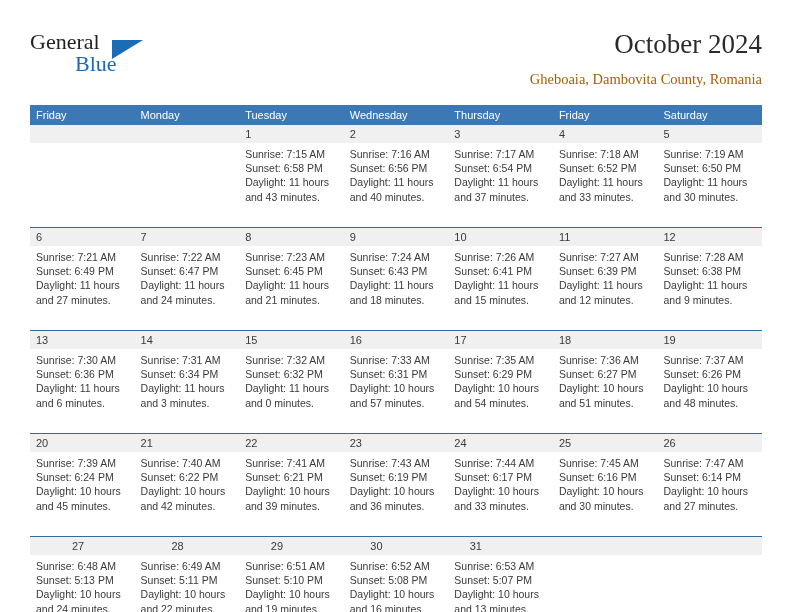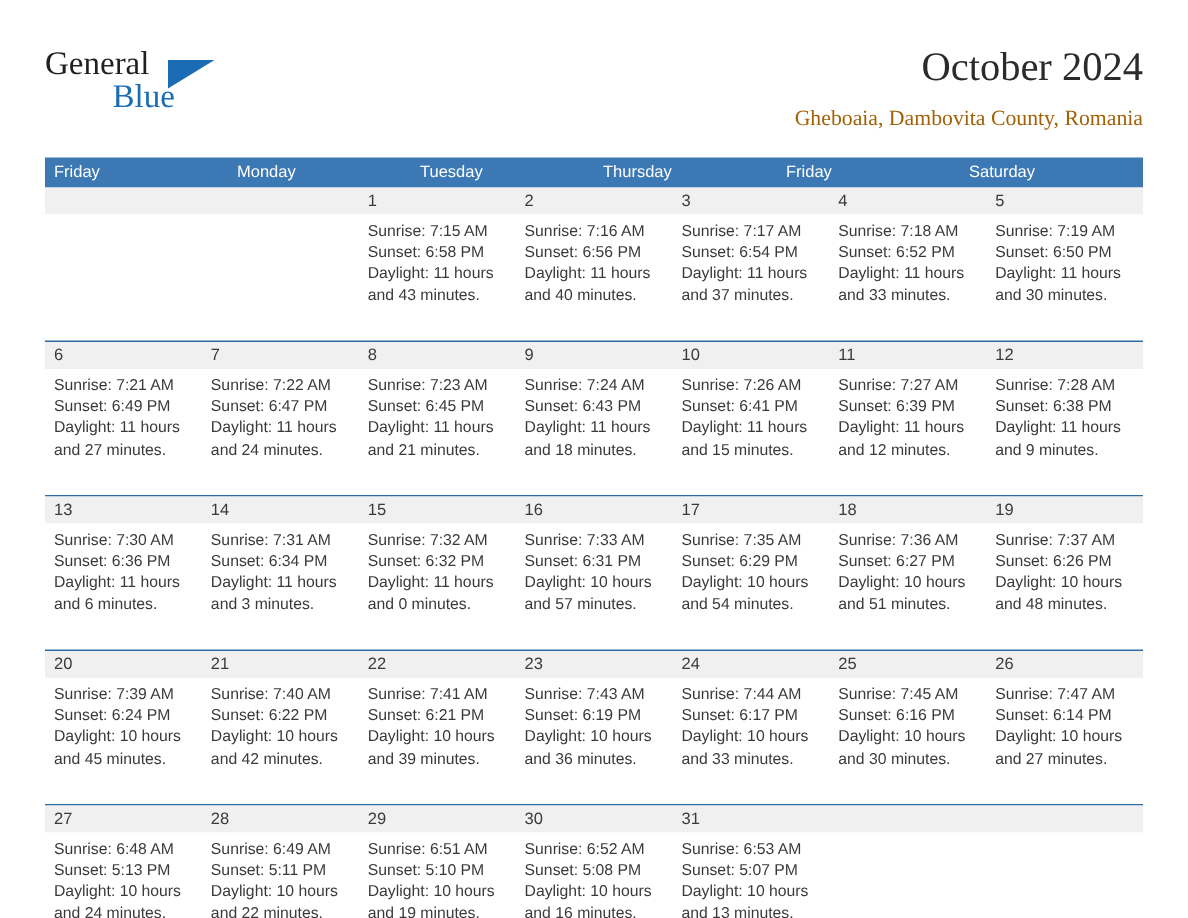--- a/index.html
+++ b/index.html
@@ -154,20 +154,21 @@
     </div>
 
   </div>
 
   <div class="calendar">
 
     <div class="weekday-row" style="background: rgb(60, 120, 180);">
       <div class="weekday">Friday</div>
       <div class="weekday">Monday</div>
       <div class="weekday">Tuesday</div>
+      <div class="weekday">Wednesday</div>
       <div class="weekday">Thursday</div>
       <div class="weekday">Friday</div>
       <div class="weekday">Saturday</div>
     </div>
 
     <div id="weeks-container">
         <div class="week" style="border-top: none;">
           <div class="week-dates" style="background: rgb(240, 240, 240);">
             <div class="daynum-cell"></div>
             <div class="daynum-cell"></div>
@@ -381,21 +382,21 @@
             </div>
             <div class="info-cell">
               <div class="info-line">Sunrise: 7:47 AM</div>
               <div class="info-line">Sunset: 6:14 PM</div>
               <div class="info-line">Daylight: 10 hours</div>
               <div class="info-line">and 27 minutes.</div>
             </div>
           </div>
         </div>
         <div class="week" style="border-top-color: rgb(46, 109, 164);">
-          <div class="week-dates" style="background: rgb(240, 240, 240);">
+          <div class="week-dates" style="background: rgb(240, 240, 240); padding-left: 36px;">
             <div class="daynum-cell">27</div>
             <div class="daynum-cell">28</div>
             <div class="daynum-cell">29</div>
             <div class="daynum-cell">30</div>
             <div class="daynum-cell">31</div>
             <div class="daynum-cell"></div>
             <div class="daynum-cell"></div>
           </div>
           <div class="week-body">
             <div class="info-cell">

